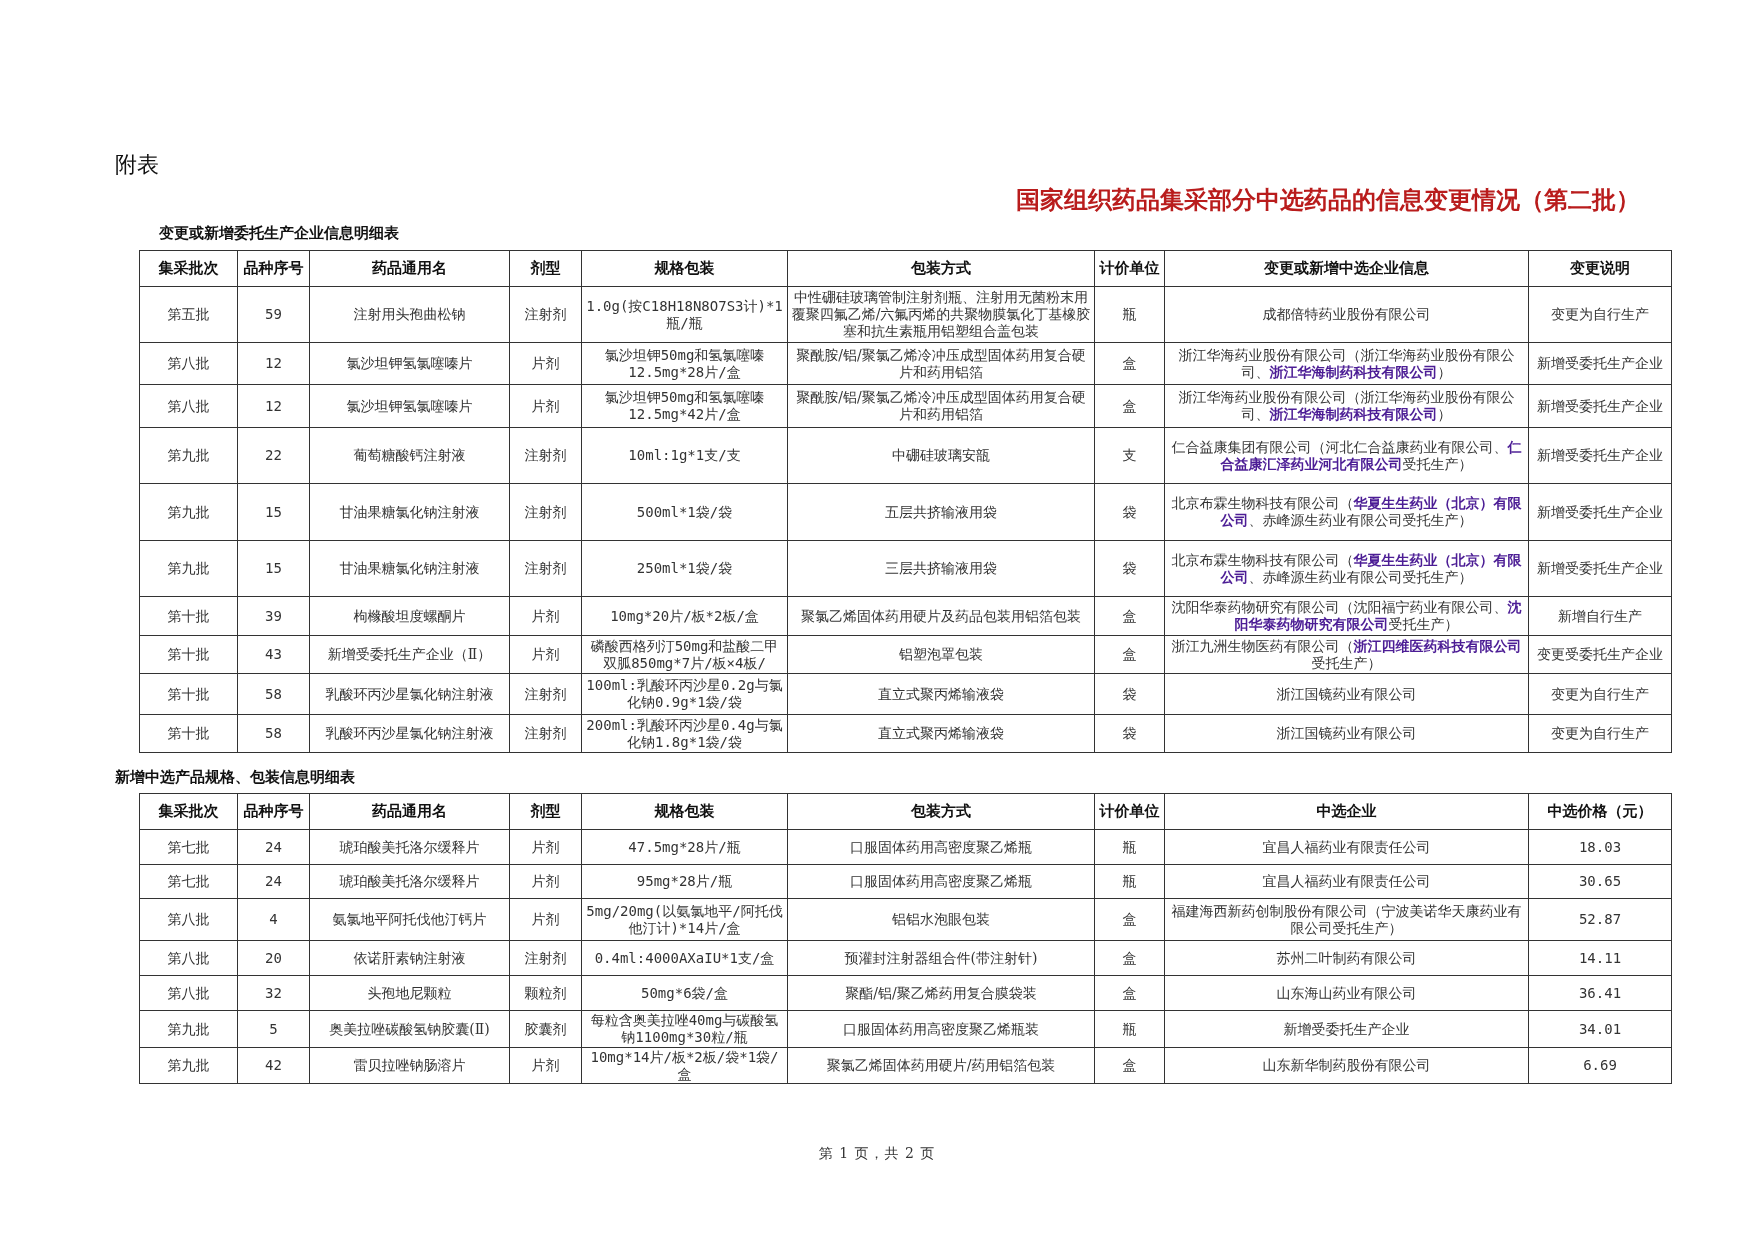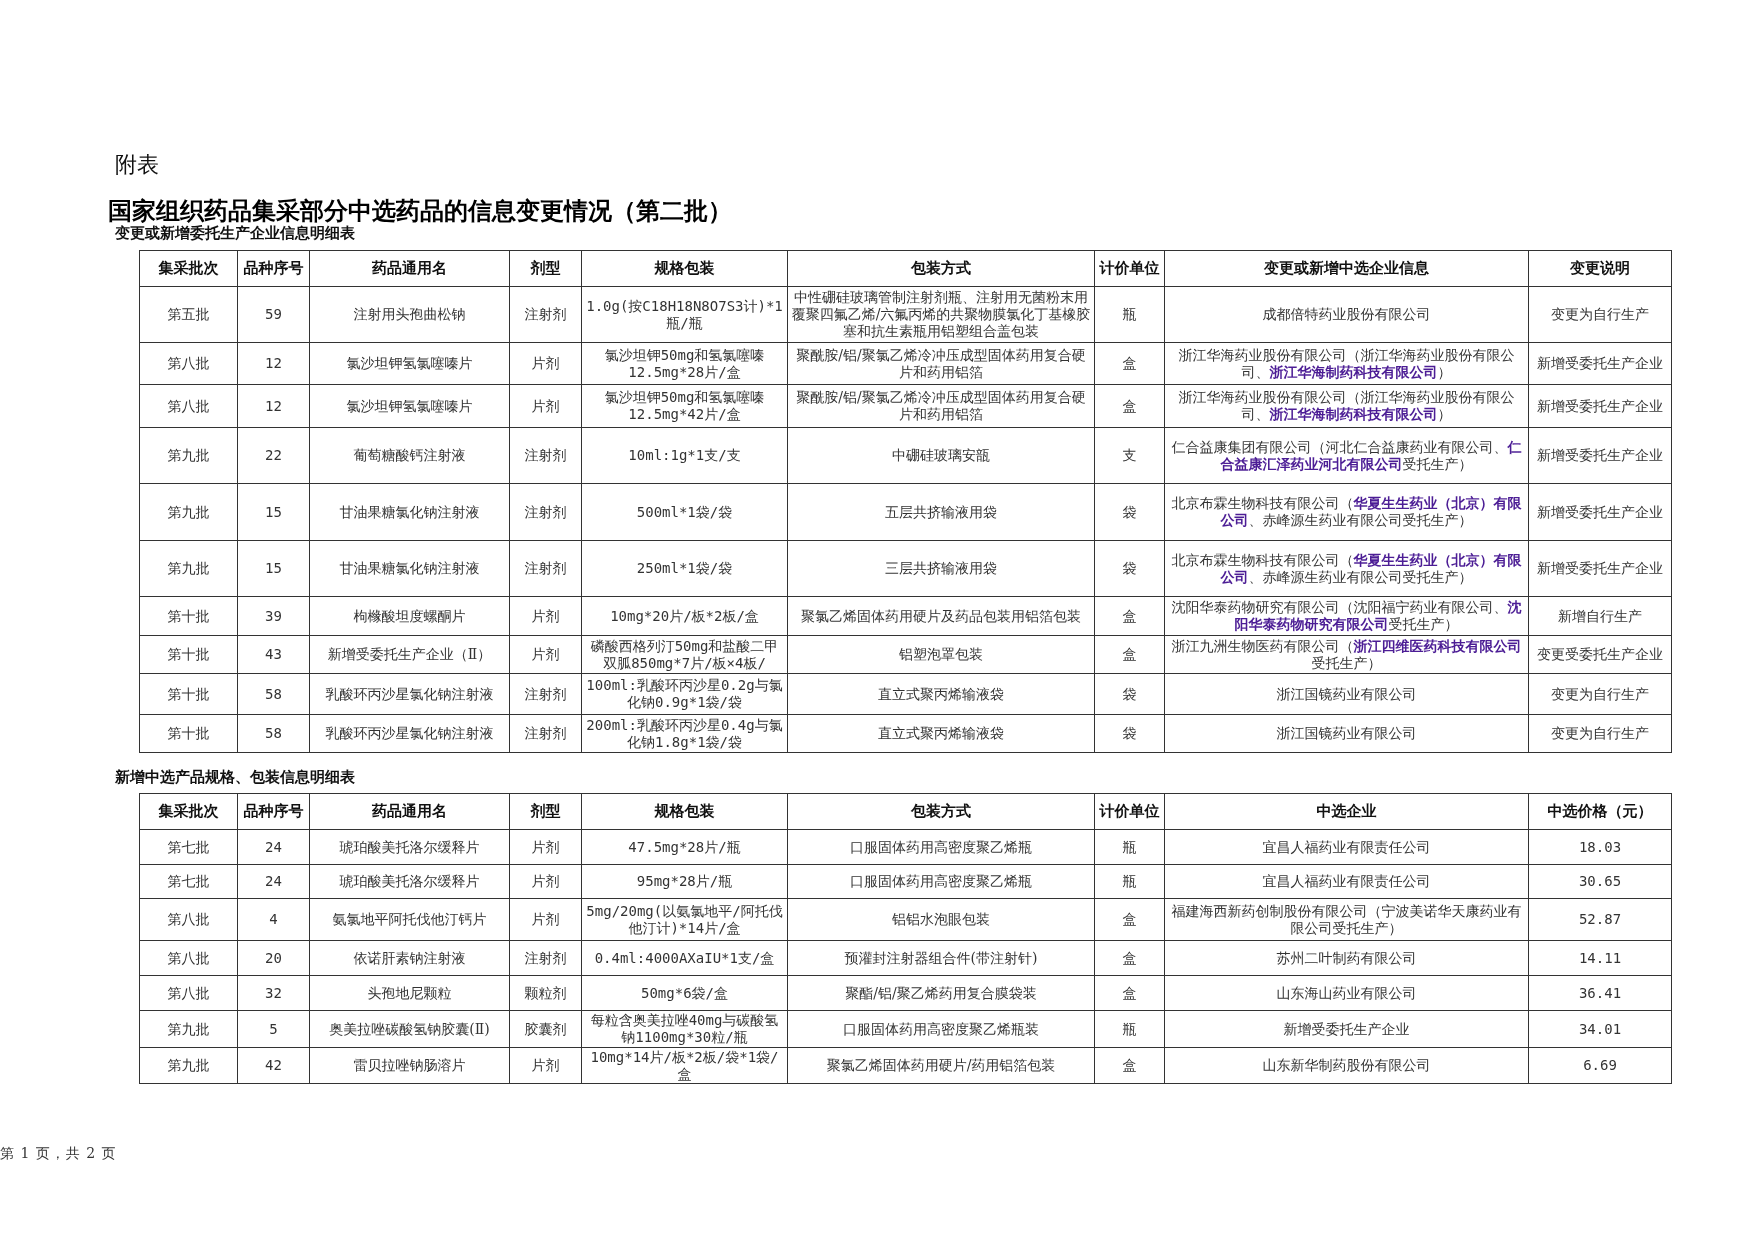--- a/index.html
+++ b/index.html
@@ -1,38 +1,38 @@
 <!DOCTYPE html>
 <html><head>
 <meta charset="utf-8">
 <style>
   html, body { margin: 0; padding: 0; background: #ffffff; }
   body { width: 1754px; height: 1241px; position: relative; overflow: hidden;
          font-family: "DejaVu Serif", "Liberation Serif", serif; color: #222; }
   .attach { position: absolute; left: 115px; top: 150px; font-size: 22px;
             font-family: "DejaVu Sans", "Liberation Sans", sans-serif; color: #111; }
-  .title { position: absolute; left: 108px; width: 1532px; top: 195px; text-align: left;
-           font-size: 24px; font-weight: bold; font-family: "DejaVu Sans", "Liberation Sans", sans-serif; color: #000000; }
+  .title { position: absolute; left: 108px; width: 1532px; top: 184px; text-align: right;
+           font-size: 24px; font-weight: bold; font-family: "DejaVu Sans", "Liberation Sans", sans-serif; color: #b91c1c; }
   .section { position: absolute; left: 115px; font-size: 15px; font-weight: bold;
              font-family: "DejaVu Sans", "Liberation Sans", sans-serif; color: #111; }
   table.grid { position: absolute; left: 108px; border-collapse: collapse; table-layout: fixed; margin-left: 31px; }
   table.grid td, table.grid th { border: 1.5px solid #333; text-align: center; vertical-align: middle;
     font-size: 14px; line-height: 17px; padding: 0 2px; color: #333; overflow: hidden; font-weight: normal; }
   table.grid th { font-family: "DejaVu Sans", "Liberation Sans", sans-serif; font-weight: bold; font-size: 15px; color: #111; }
   .mono { font-family: "DejaVu Sans Mono", "Liberation Mono", monospace; font-size: 13px; }
   b.em { font-weight: bold; color: #4c1d95; font-family: "DejaVu Sans", "Liberation Sans", sans-serif; }
-  .footer { position: absolute; top: 1145px; left: 0; width: 1754px; text-align: left; font-size: 14px; color: #333; letter-spacing: 1px; }
+  .footer { position: absolute; top: 1145px; left: 0; width: 1754px; text-align: center; font-size: 14px; color: #333; letter-spacing: 1px; }
 </style>
 </head>
 <body>
 
 <div class="attach">附表</div>
 <div class="title">国家组织药品集采部分中选药品的信息变更情况（第二批）</div>
 
-<div class="section" style="top:224px;">变更或新增委托生产企业信息明细表</div>
+<div class="section" style="top:224px;margin-left:44px;">变更或新增委托生产企业信息明细表</div>
 
 <table class="grid" id="t1" style="top:250px;">
   <colgroup>
     <col style="width:98px">
       <col style="width:72px">
       <col style="width:200px">
       <col style="width:72px">
     <col style="width:206px">
       <col style="width:307px">
       <col style="width:70px">

